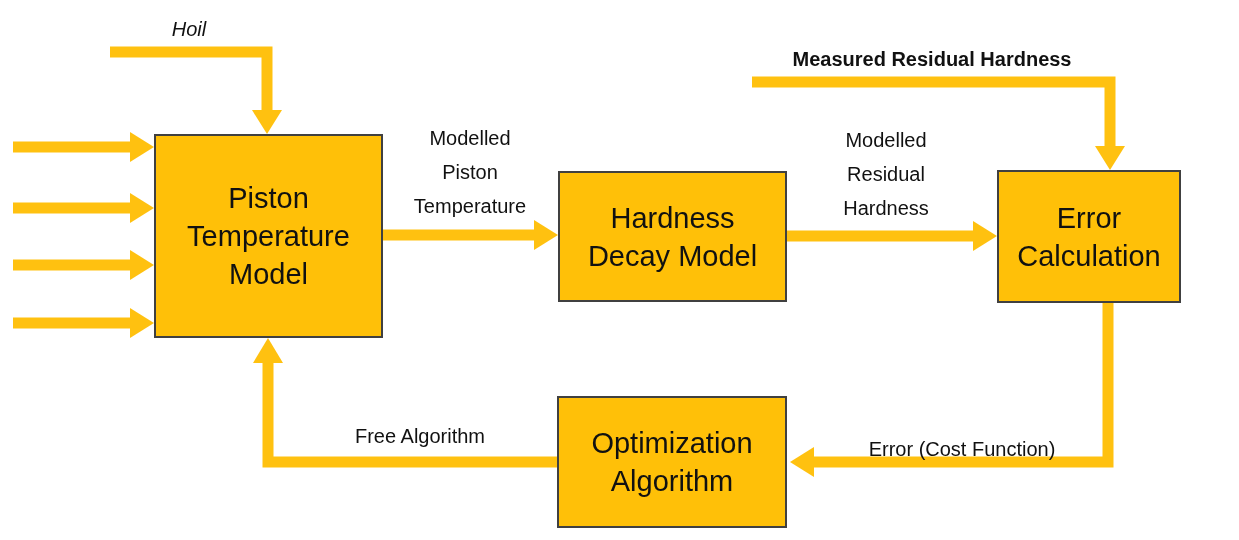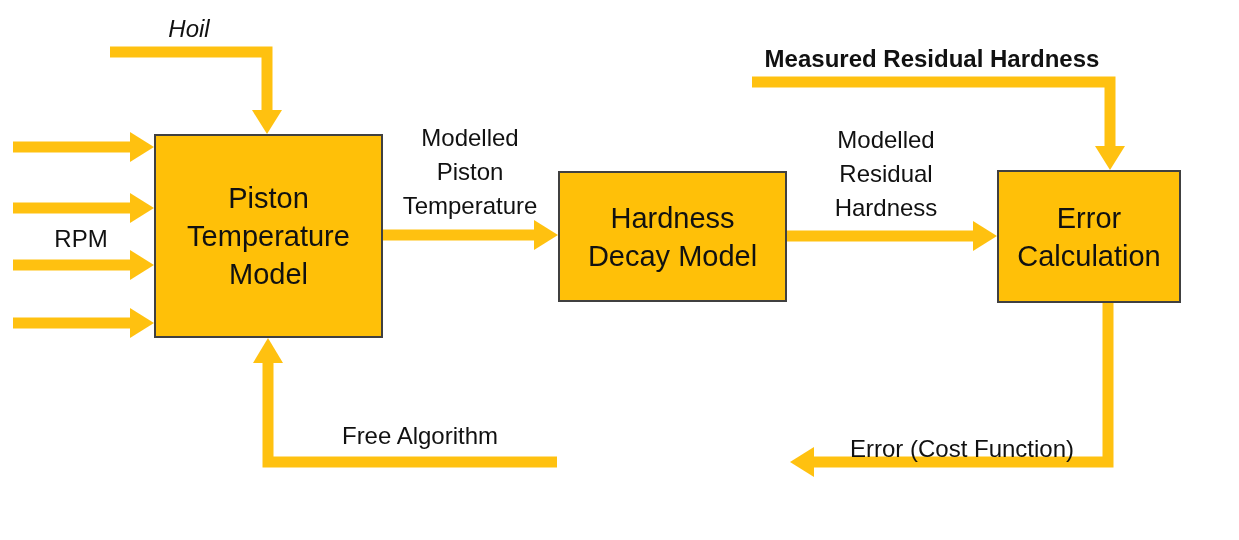--- a/index.html
+++ b/index.html
@@ -29,21 +29,21 @@
     box-sizing:border-box;
     color:var(--text);
     font-size:29px;line-height:38px;
   }
   .box-piston{left:154px;top:134px;width:229px;height:204px;}
   .box-hardness{left:558px;top:171px;width:229px;height:131px;}
   .box-error{left:997px;top:170px;width:184px;height:133px;}
   .box-opt{left:557px;top:396px;width:230px;height:132px;}
   .lbl{
     position:absolute;text-align:center;color:var(--text);
-    font-size:24px;line-height:34px;white-space:pre-line;
+    font-size:20px;line-height:34px;white-space:pre-line;
   }
   .lbl-hoil{left:139px;top:12px;width:100px;font-style:italic;}
   .lbl-mapo{left:21px;top:102px;width:120px;}
   .lbl-pmax{left:21px;top:164px;width:120px;}
   .lbl-rpm{left:21px;top:222px;width:120px;}
   .lbl-toil{left:21px;top:279px;width:120px;}
   .lbl-mpt{left:385px;top:121px;width:170px;}
   .lbl-meas{left:712px;top:42px;width:440px;font-weight:bold;}
   .lbl-mrh{left:801px;top:123px;width:170px;}
   .lbl-free{left:290px;top:419px;width:260px;}
@@ -97,23 +97,24 @@
     </g>
   </svg>
 
   <div class="box box-piston">Piston
 Temperature
 Model</div>
   <div class="box box-hardness">Hardness
 Decay Model</div>
   <div class="box box-error">Error
 Calculation</div>
+  <div class="box box-opt">Optimization
+Algorithm</div>
 
   <div class="lbl lbl-hoil">Hoil</div>
-  <div class="lbl lbl-rpm">RPM</div>
 
   <div class="lbl lbl-mpt">Modelled
 Piston
 Temperature</div>
   <div class="lbl lbl-meas">Measured Residual Hardness</div>
   <div class="lbl lbl-mrh">Modelled
 Residual
 Hardness</div>
   <div class="lbl lbl-free">Free Algorithm</div>
   <div class="lbl lbl-cost">Error (Cost Function)</div>

